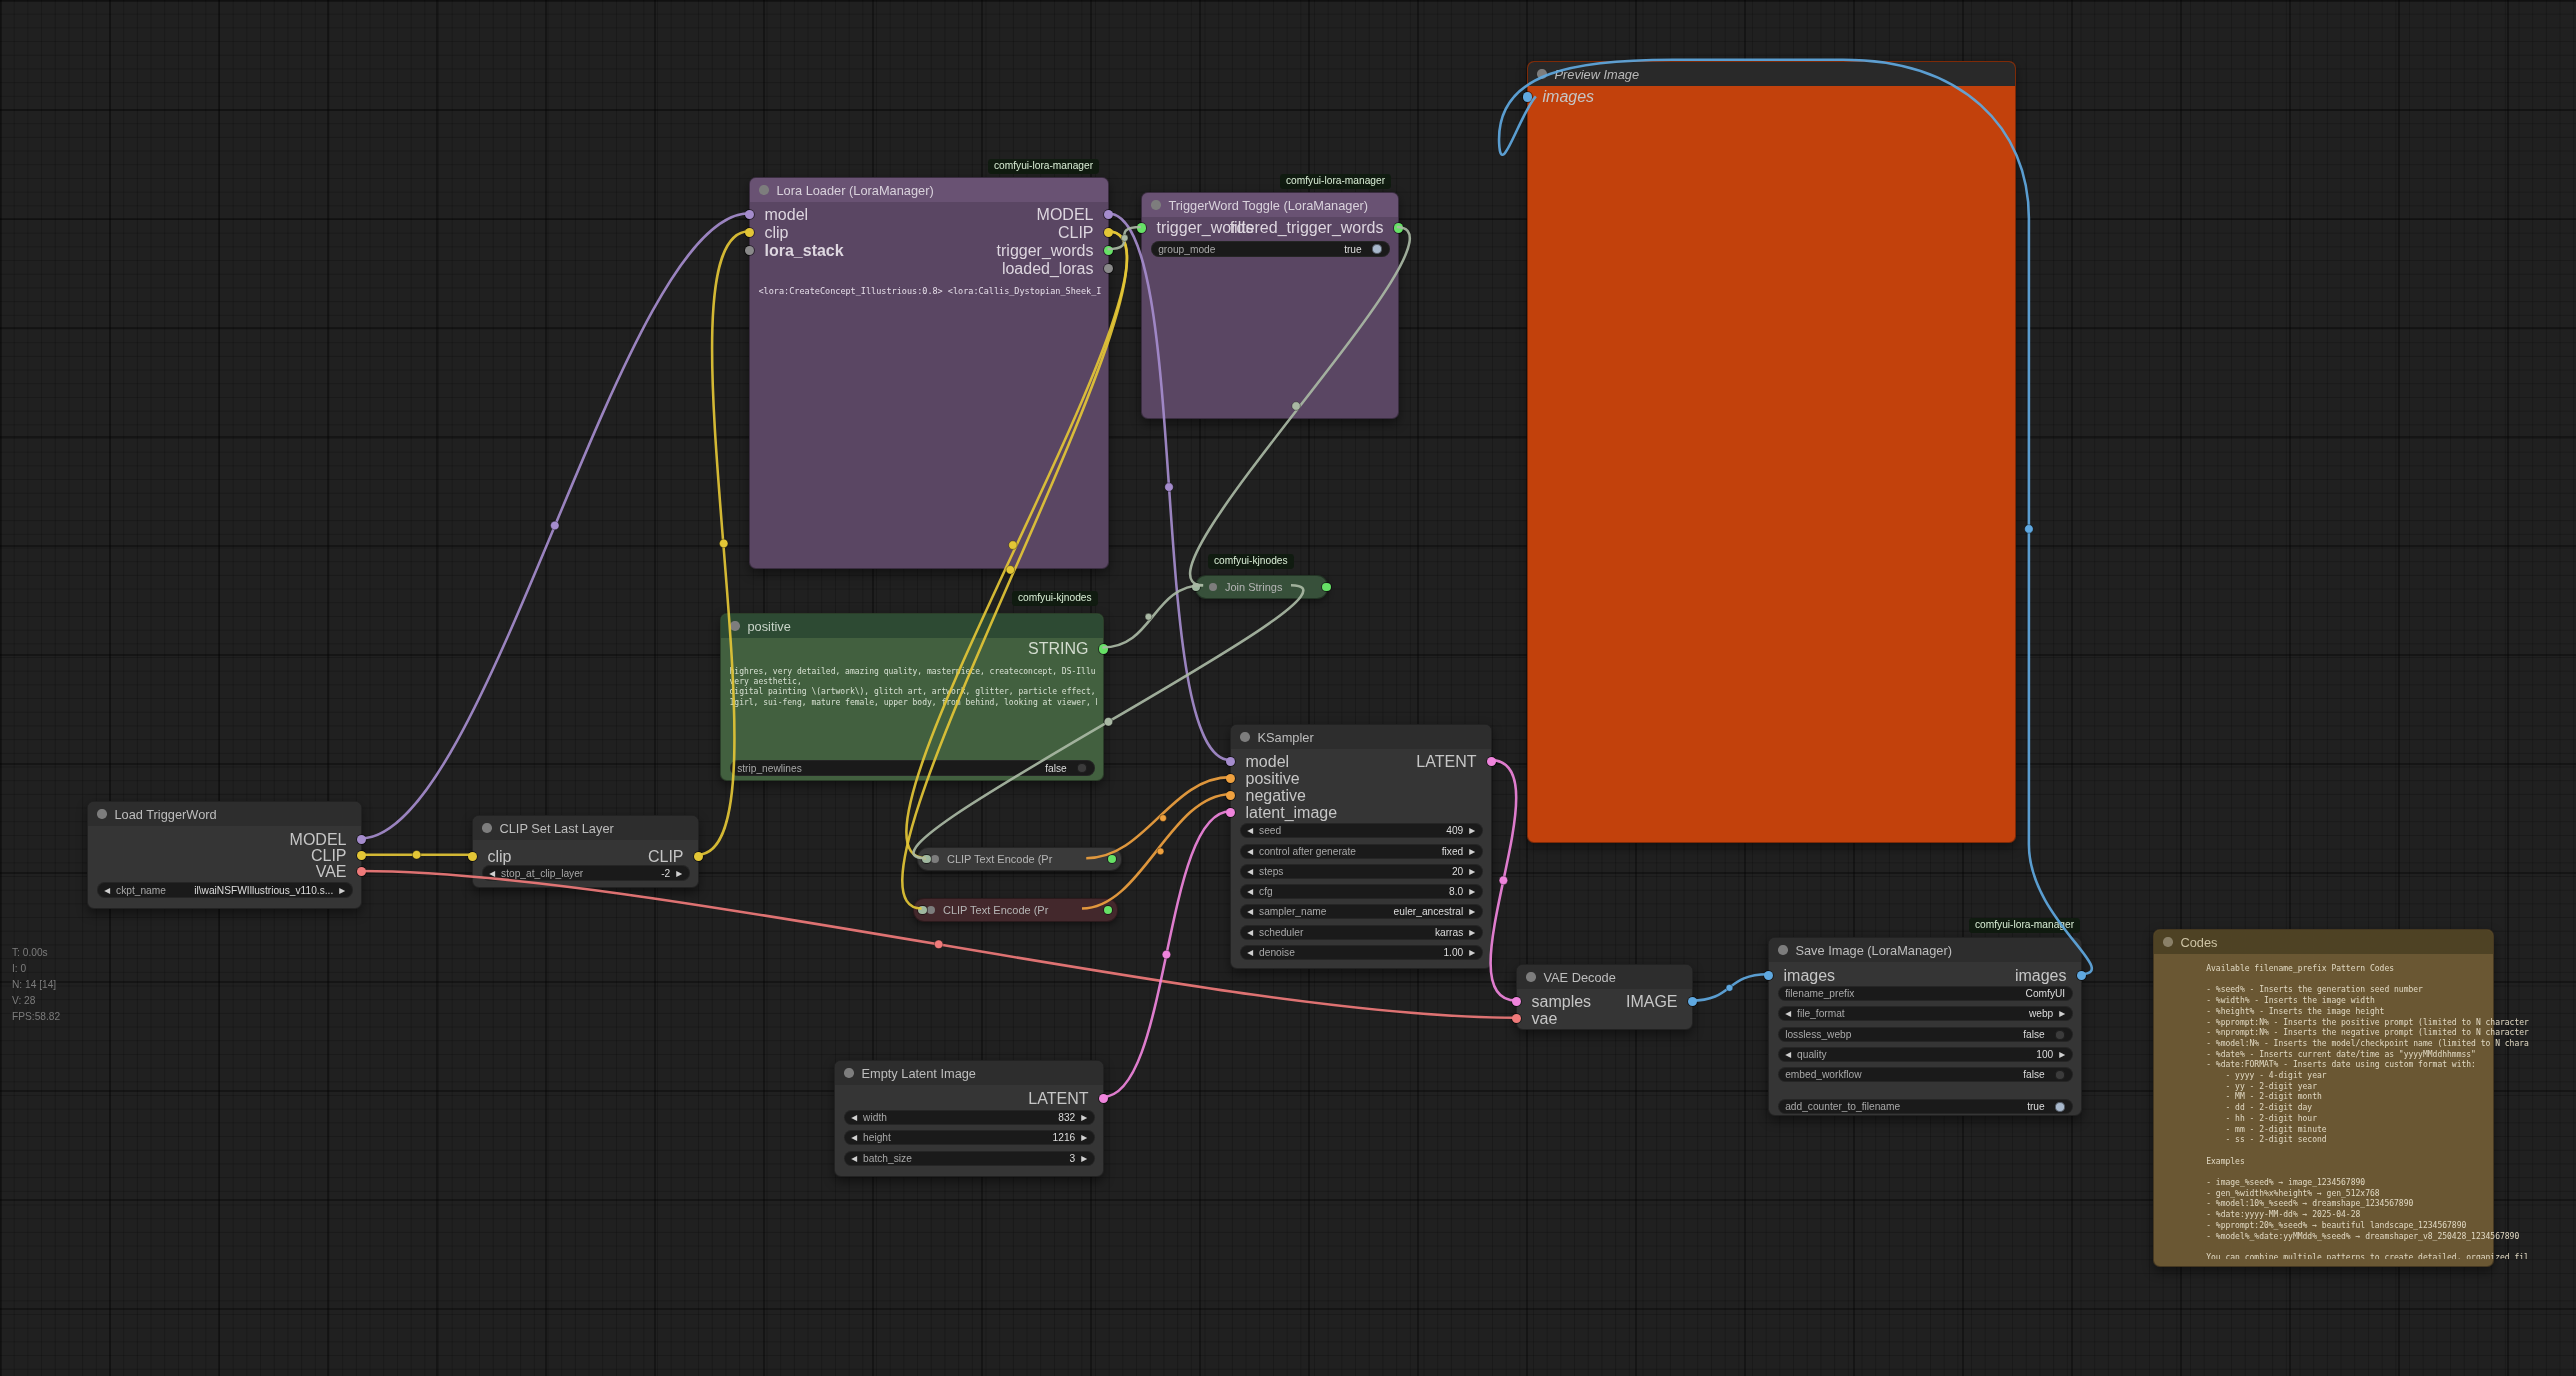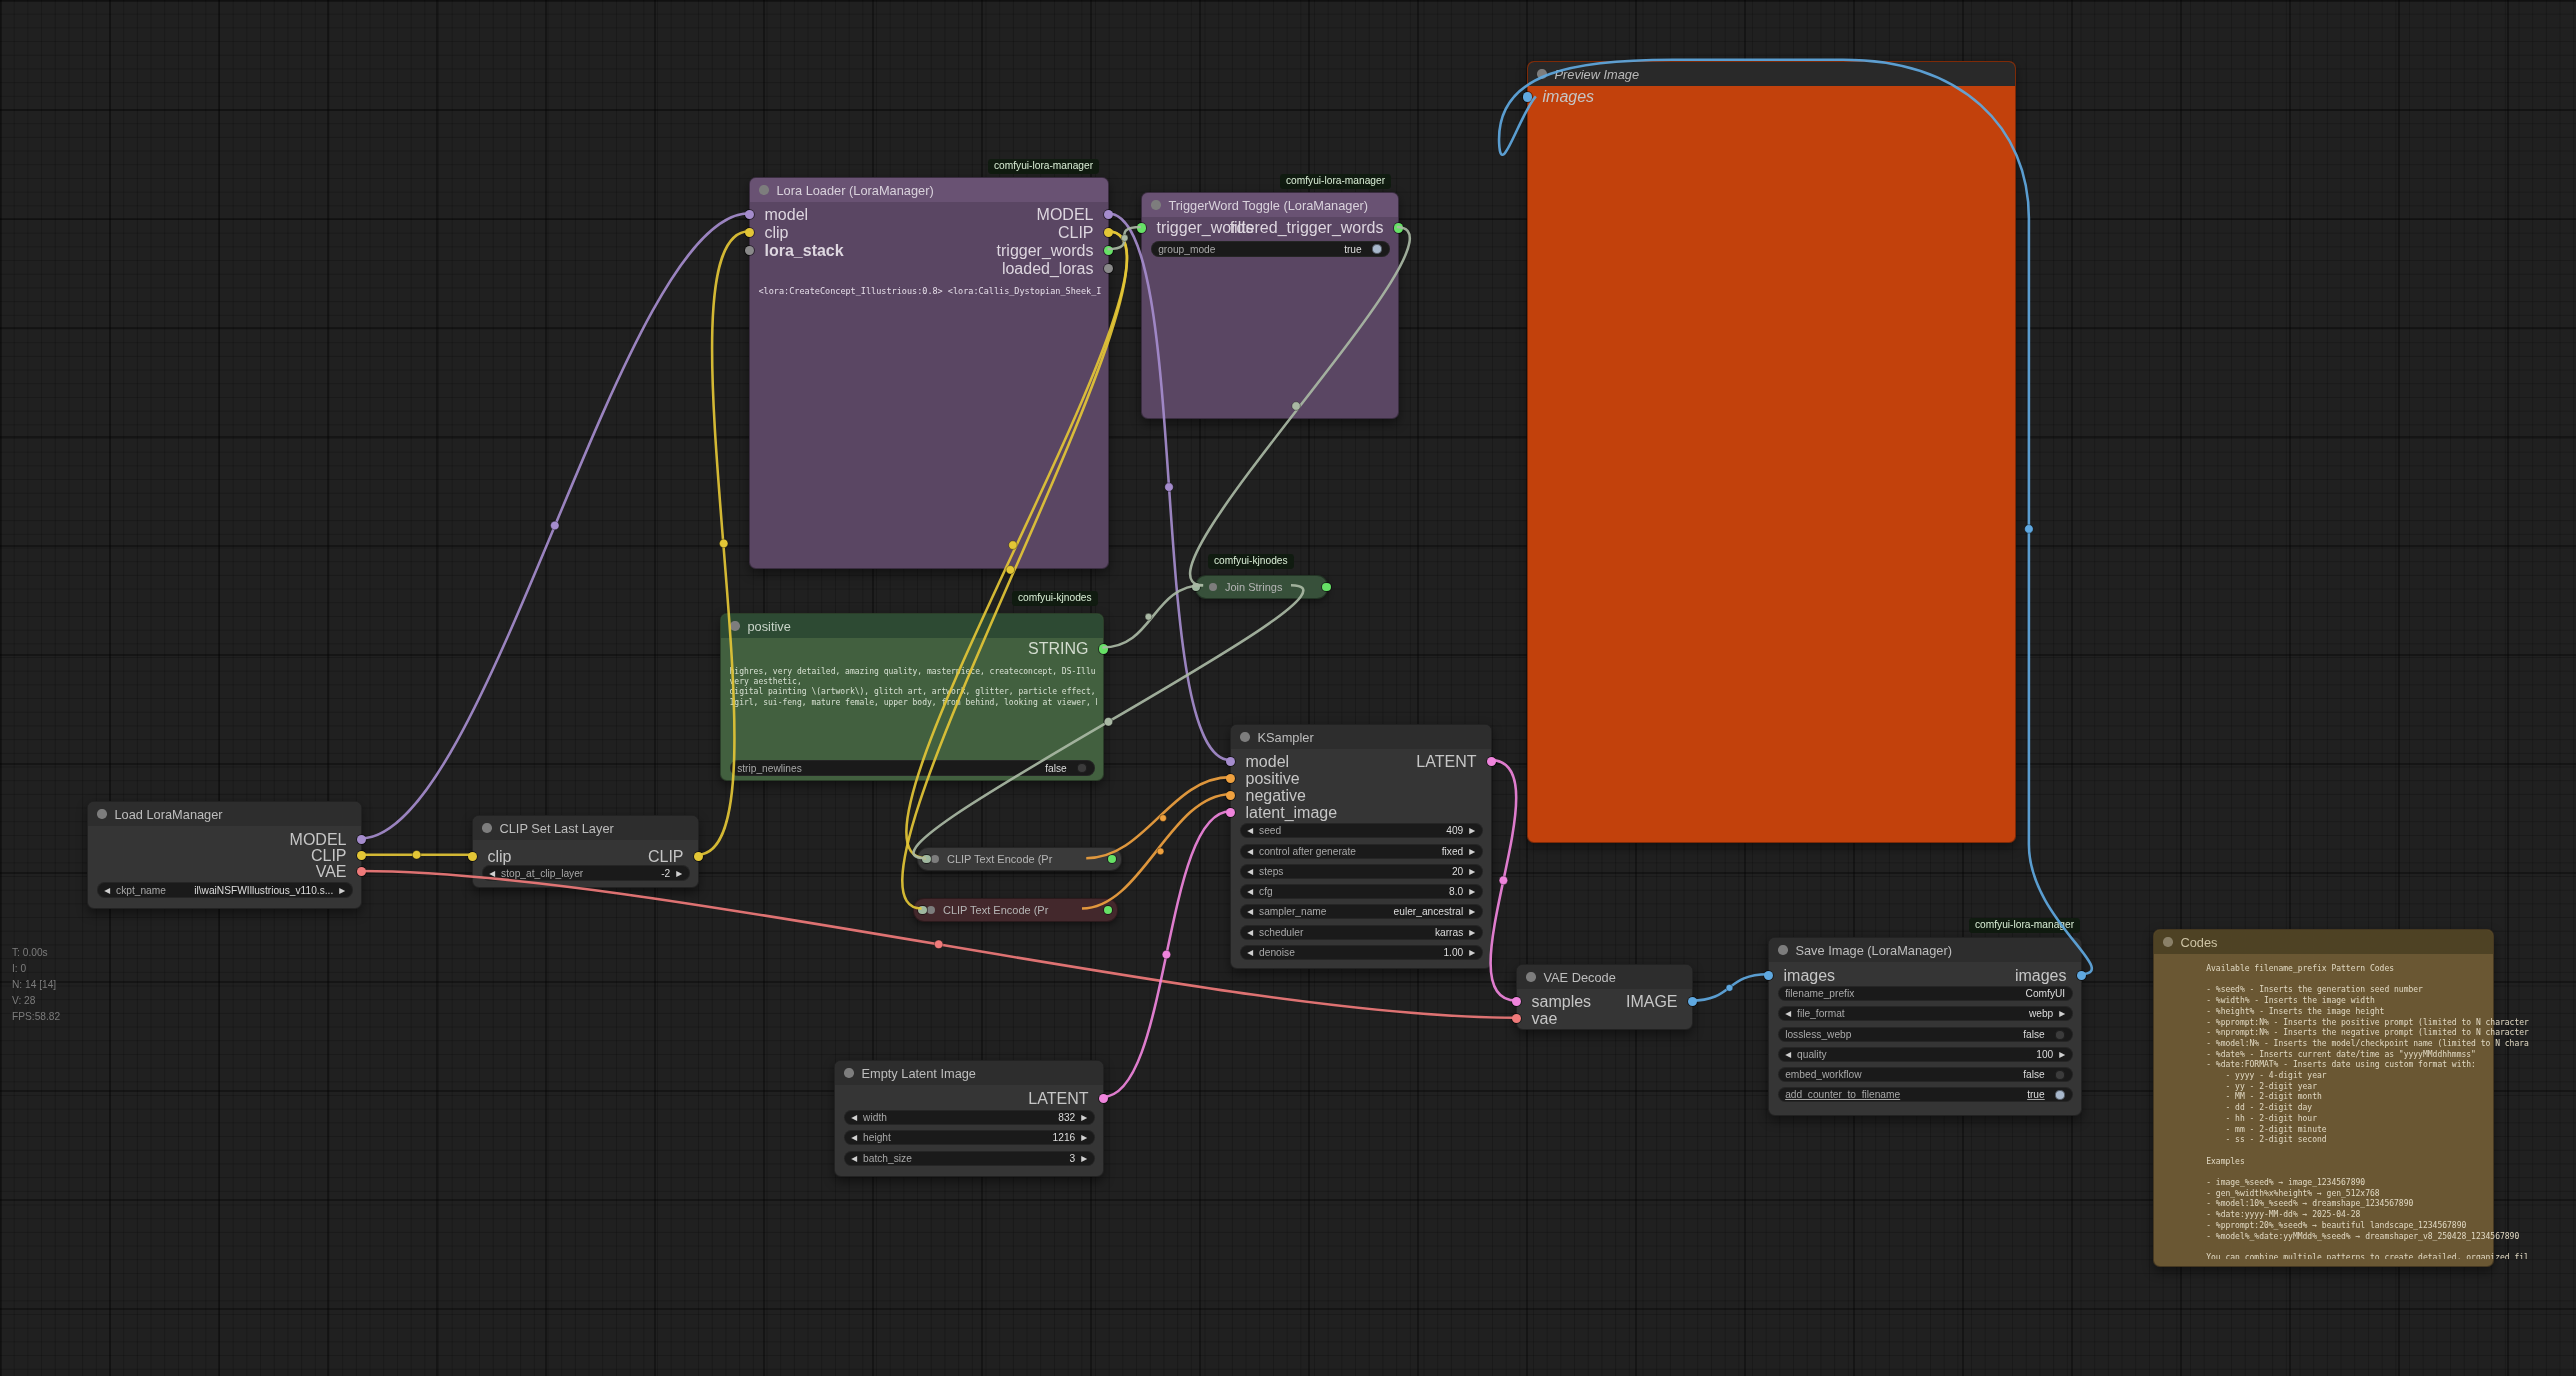--- a/index.html
+++ b/index.html
@@ -85,21 +85,21 @@
 
 <div class="badge" style="left:988px;top:159px;">comfyui-lora-manager</div>
 <div class="badge" style="left:1280px;top:174px;">comfyui-lora-manager</div>
 <div class="badge" style="left:1969px;top:918px;">comfyui-lora-manager</div>
 <div class="badge" style="left:1012px;top:591px;">comfyui-kjnodes</div>
 <div class="badge" style="left:1208px;top:554px;">comfyui-kjnodes</div>
 
 <div class="node n-dark" style="left:87px;top:801px;width:273px;height:106px;">
   <div class="nhead">
     <span class="ndot"></span>
-    <span>Load LoraManager</span>
+    <span>Load TriggerWord</span>
   </div>
   <div class="slot out" style="top:29px;">
     <span>MODEL</span>
     <span class="port" style="background: rgb(165, 140, 205);"></span>
   </div>
   <div class="slot out" style="top:45px;">
     <span>CLIP</span>
     <span class="port" style="background: rgb(227, 198, 54);"></span>
   </div>
   <div class="slot out" style="top:61px;">
@@ -380,21 +380,21 @@
     <span class="warrow">◀</span>
     <span>quality</span>
     <span class="wval">100</span>
     <span class="warrow">▶</span>
   </div>
   <div class="widget" style="left:8.5px;top:129px;width:280px;height:15.4px;">
     <span>embed_workflow</span>
     <span class="wval">false</span>
     <span class="wtoggle" style="background: rgb(59, 59, 59);"></span>
   </div>
-  <div class="widget" style="left:8.5px;top:149px;width:280px;height:15.4px;text-decoration:underline;">
+  <div class="widget" style="left:8.5px;top:161px;width:280px;height:15.4px;">
     <span>add_counter_to_filename</span>
     <span class="wval">true</span>
     <span class="wtoggle" style="background: rgb(168, 184, 204);"></span>
   </div>
 </div>
 
 <div class="node n-preview" style="left:1527px;top:61px;width:487px;height:780px;">
   <div class="nhead">
     <span class="ndot"></span>
     <span>Preview Image</span>

